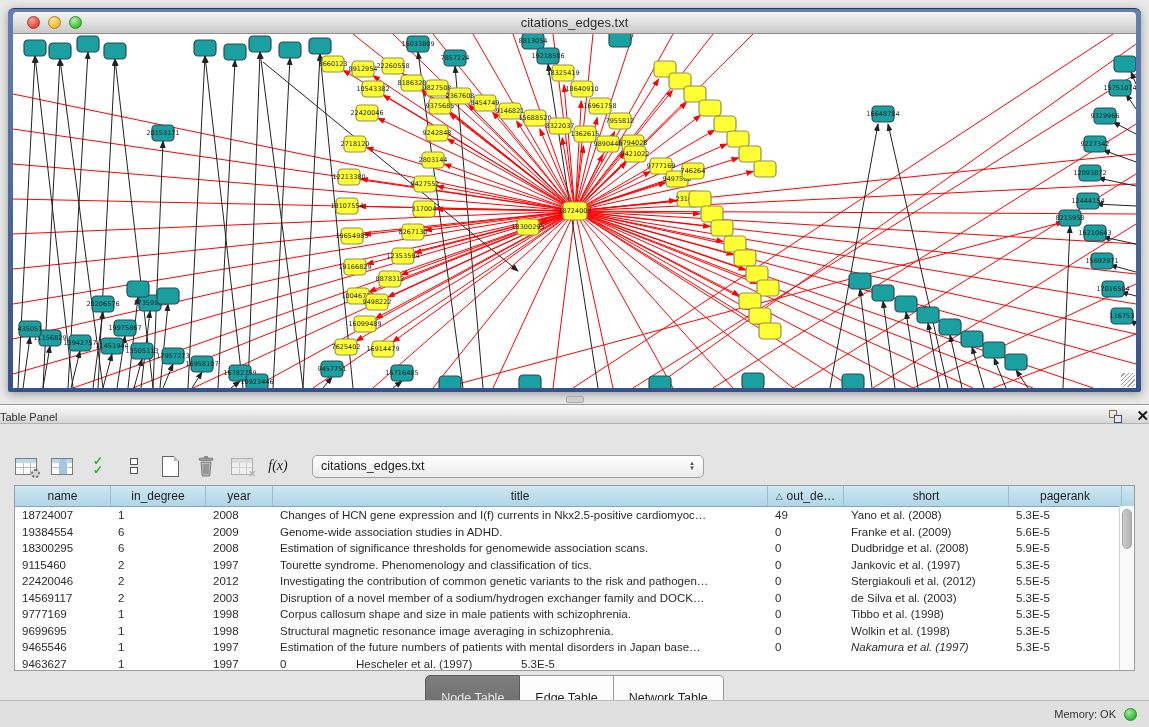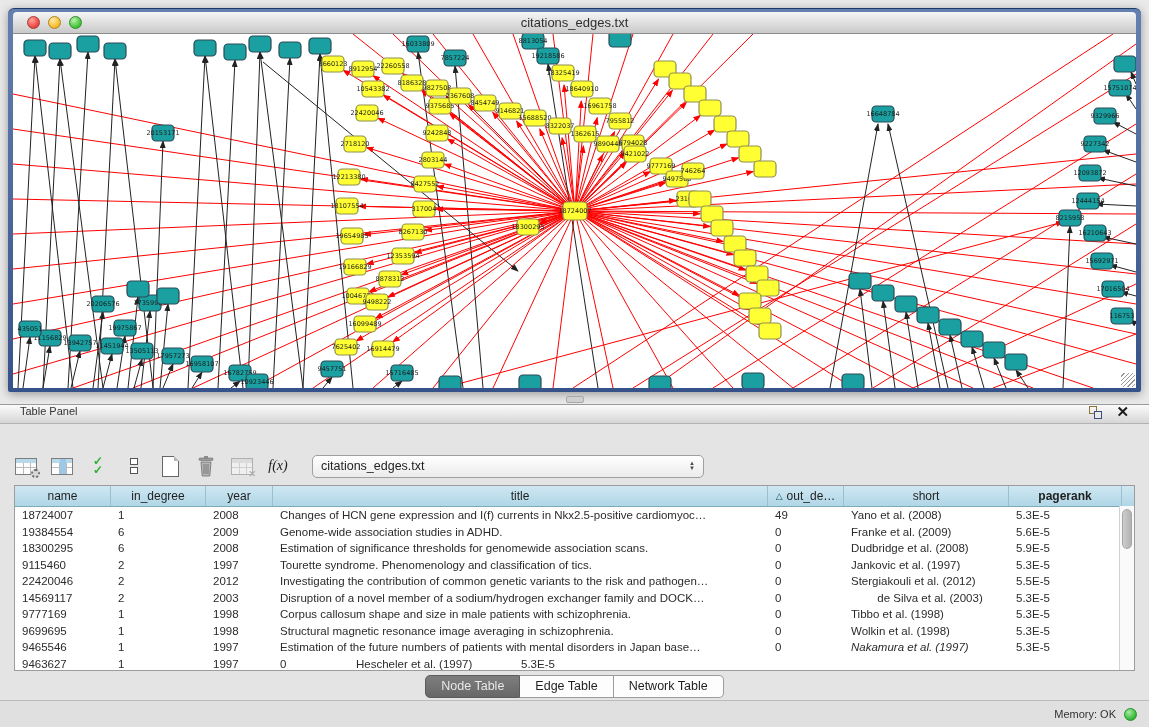--- a/index.html
+++ b/index.html
@@ -24,21 +24,21 @@
   .n-label{font-family:"DejaVu Sans",sans-serif;font-size:6.5px;fill:#1c1c1c}
   .resize-grip{position:absolute;right:1px;bottom:1px;width:14px;height:14px;
     background:repeating-linear-gradient(135deg,transparent,transparent 2px,#9a9a9a 2px,#9a9a9a 3px)}
 
   
   .divider{position:absolute;left:0;top:392px;width:1149px;height:12px}
   .divider-handle{position:absolute;left:566px;top:4px;width:16px;height:5px;background:#cfcfcf;border:1px solid #a8a8a8;border-radius:2px}
 
   
   .table-panel{position:absolute;left:0;top:404px;width:1149px;height:296px;background:#e4e4e4;border-top:1px solid #9a9a9a;box-sizing:border-box}
-  .panel-header{height:18px;background:linear-gradient(#fbfbfb,#d6d6d6);border-bottom:1px solid #b3b3b3;display:flex;align-items:flex-start;padding:0 20px}
+  .panel-header{height:18px;background:linear-gradient(#fbfbfb,#d6d6d6);border-bottom:1px solid #b3b3b3;display:flex;align-items:flex-end;padding:0 0}
   .panel-title{font-size:11px;color:#333}
   .panel-header-right{margin-left:auto;display:flex;align-items:center;gap:14px}
   .float-icon{position:relative;width:13px;height:13px}
   .float-icon .sq1{position:absolute;left:0;top:0;width:8px;height:8px;border:1.5px solid #8a7436;box-sizing:border-box}
   .float-icon .sq2{position:absolute;right:0;bottom:0;width:8px;height:8px;border:1.5px solid #3c4f7c;background:#e9e9e9;box-sizing:border-box}
   .close-icon{font-size:15px;font-weight:bold;color:#1b1b1b;line-height:14px;cursor:default}
 
   
   .toolbar{position:absolute;left:14px;top:44px;height:34px;display:flex;align-items:center;gap:12px}
   .tb-btn{display:flex;align-items:center;justify-content:center;min-width:24px;height:30px}
@@ -73,21 +73,21 @@
   .thead{display:flex;height:20px;background:linear-gradient(#cfe7f2,#b0d6e6);border-bottom:1px solid #7fa8bc}
   .th{font-size:12px;color:#1f1f1f;display:flex;align-items:center;justify-content:center;border-right:1px solid #98c0d2;box-sizing:border-box;gap:4px;overflow:hidden;white-space:nowrap}
   .sort-glyph{font-size:9px;color:#16506a}
   .tr{display:flex;height:16.5px}
   .td{font-size:11.5px;color:#2b2b2b;line-height:16.5px;padding-left:7px;box-sizing:border-box;white-space:nowrap;overflow:hidden}
   .vscroll{position:absolute;right:0;top:20px;bottom:0;width:14px;background:#fafafa;border-left:1px solid #d2d2d2}
   .vthumb{position:absolute;left:2px;right:2px;top:3px;height:38px;background:linear-gradient(90deg,#cdcdcd,#b2b2b2);border:1px solid #a5a5a5;border-radius:5px}
 
   
   .tabs{position:absolute;left:0;right:0;top:270px;display:flex;justify-content:center}
-  .tab{height:21px;line-height:20px;font-size:12.5px;padding:0 15px;background:#fdfdfd;border:1px solid #9c9c9c;border-left:none;color:#1f1f1f}
+  .tab{height:21px;line-height:20px;font-size:12.5px;padding:12px 15px;background:#fdfdfd;border:1px solid #9c9c9c;border-left:none;color:#1f1f1f}
   .tab:first-child{border-left:1px solid #9c9c9c;border-radius:5px 0 0 5px}
   .tab:last-child{border-radius:0 5px 5px 0}
   .tab.active{background:linear-gradient(#7e7e7e,#676767);color:#e8e8e8;border-color:#5c5c5c}
 
   
   .status-bar{position:absolute;left:0;top:700px;width:1149px;height:27px;background:#e0e0e0;border-top:1px solid #bcbcbc;
     display:flex;align-items:center;justify-content:flex-end;gap:8px;padding-right:12px;box-sizing:border-box}
   .memory-label{font-size:11px;color:#333}
   .memory-dot{width:13px;height:13px;border-radius:50%;background:radial-gradient(circle at 35% 30%,#a6eca6,#3dbb3d 65%,#2a9a2a);border:1px solid #249024;box-sizing:border-box}
 </style>
@@ -801,21 +801,21 @@
           <div class="th" style="width: 495px;">
             <span>title</span>
           </div>
           <div class="th" style="width: 76px;">
             <span class="sort-glyph">△</span>
             <span>out_de…</span>
           </div>
           <div class="th" style="width: 165px;">
             <span>short</span>
           </div>
-          <div class="th" style="width: 113px; font-weight: bold;">
+          <div class="th" style="width: 113px;">
             <span>pagerank</span>
           </div>
         </div>
       <div id="tbody">
           <div class="tr">
             <div class="td" style="width: 96px;">18724007</div>
             <div class="td" style="width: 95px;">1</div>
             <div class="td" style="width: 67px;">2008</div>
             <div class="td" style="width: 495px;">Changes of HCN gene expression and I(f) currents in Nkx2.5-positive cardiomyoc…</div>
             <div class="td" style="width: 76px;">49</div>
@@ -857,21 +857,21 @@
             <div class="td" style="width: 76px;">0</div>
             <div class="td" style="width: 165px;">Stergiakouli et al. (2012)</div>
             <div class="td" style="width: 113px;">5.5E-5</div>
           </div>
           <div class="tr">
             <div class="td" style="width: 96px;">14569117</div>
             <div class="td" style="width: 95px;">2</div>
             <div class="td" style="width: 67px;">2003</div>
             <div class="td" style="width: 495px;">Disruption of a novel member of a sodium/hydrogen exchanger family and DOCK…</div>
             <div class="td" style="width: 76px;">0</div>
-            <div class="td" style="width: 165px; text-align: center;">de Silva et al. (2003)</div>
+            <div class="td" style="width: 165px;">de Silva et al. (2003)</div>
             <div class="td" style="width: 113px;">5.3E-5</div>
           </div>
           <div class="tr">
             <div class="td" style="width: 96px;">9777169</div>
             <div class="td" style="width: 95px;">1</div>
             <div class="td" style="width: 67px;">1998</div>
             <div class="td" style="width: 495px;">Corpus callosum shape and size in male patients with schizophrenia.</div>
             <div class="td" style="width: 76px;">0</div>
             <div class="td" style="width: 165px;">Tibbo et al. (1998)</div>
             <div class="td" style="width: 113px;">5.3E-5</div>

